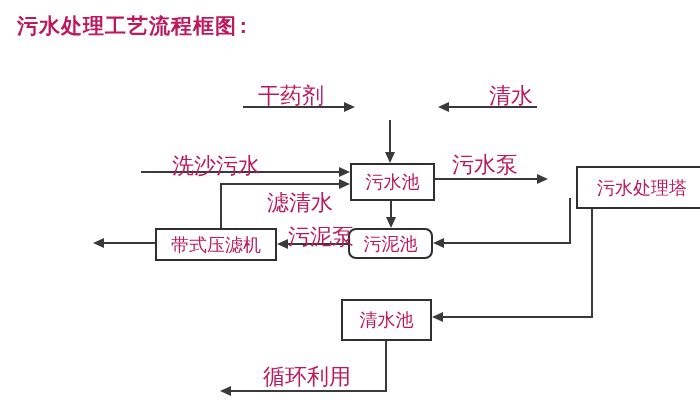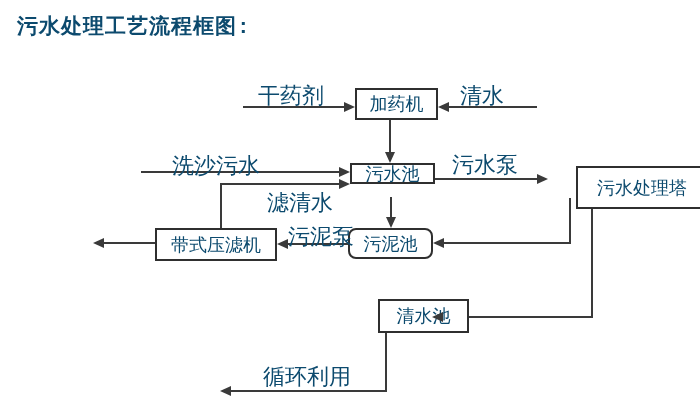--- a/index.html
+++ b/index.html
@@ -2,21 +2,21 @@
 <html><head>
 <meta charset="utf-8">
 <style>
   html, body { margin: 0; padding: 0; background: #ffffff; }
   #canvas {
     position: relative;
     width: 700px;
     height: 420px;
     background: #ffffff;
     font-family: Liberation Mono, monospace;
-    color: #0c4a6e;
+    color: #be185d;
     overflow: hidden;
   }
   .title {
     position: absolute;
     left: 17px;
     top: 12px;
     font-size: 21px;
     font-weight: 700;
     letter-spacing: 1px;
     white-space: nowrap;
@@ -47,29 +47,28 @@
   .arr-left  { border-top: 5px solid transparent; border-bottom: 5px solid transparent; border-right: 11px solid #3a3a3a; }
   .arr-down  { border-left: 5px solid transparent; border-right: 5px solid transparent; border-top: 11px solid #3a3a3a; }
 </style>
 </head>
 <body>
 
 <div id="canvas">
 
   <div class="title">污水处理工艺流程框图:</div>
 
-  <div class="box" style="left:355px; top:88px;  width:83px;  height:32px;">加药机</div>
-  <div class="box" style="left:350px; top:163px; width:85px;  height:21px;">污水池</div>
+  <div class="box" style="left:350px; top:163px; width:85px;  height:38px;">污水池</div>
   <div class="box" style="left:576px; top:166px; width:132px; height:43px;">污水处理塔</div>
   <div class="box" style="left:348px; top:228px; width:85px;  height:31px;border-radius:8px;">污泥池</div>
   <div class="box" style="left:155px; top:228px; width:122px; height:33px;">带式压滤机</div>
-  <div class="box" style="left:341px; top:299px; width:91px;  height:34px;margin-left:37px;">清水池</div>
+  <div class="box" style="left:341px; top:299px; width:91px;  height:42px;">清水池</div>
 
   <div class="lbl" style="left:258px; top:81px;">干药剂</div>
-  <div class="lbl" style="left:460px; top:81px;">清水</div>
+  <div class="lbl" style="left:489px; top:81px;">清水</div>
   <div class="lbl" style="left:172px; top:151px;">洗沙污水</div>
   <div class="lbl" style="left:452px; top:150px;">污水泵</div>
   <div class="lbl" style="left:267px; top:188px;">滤清水</div>
   <div class="lbl" style="left:288px; top:222px;">污泥泵</div>
   <div class="lbl" style="left:263px; top:362px;">循环利用</div>
 
   <div class="hline" style="left:243px; top:106px; width:101px;"></div>
   <div class="arr arr-right" style="left:344px; top:102px;"></div>
 
   <div class="hline" style="left:449px; top:106px; width:88px;"></div>

